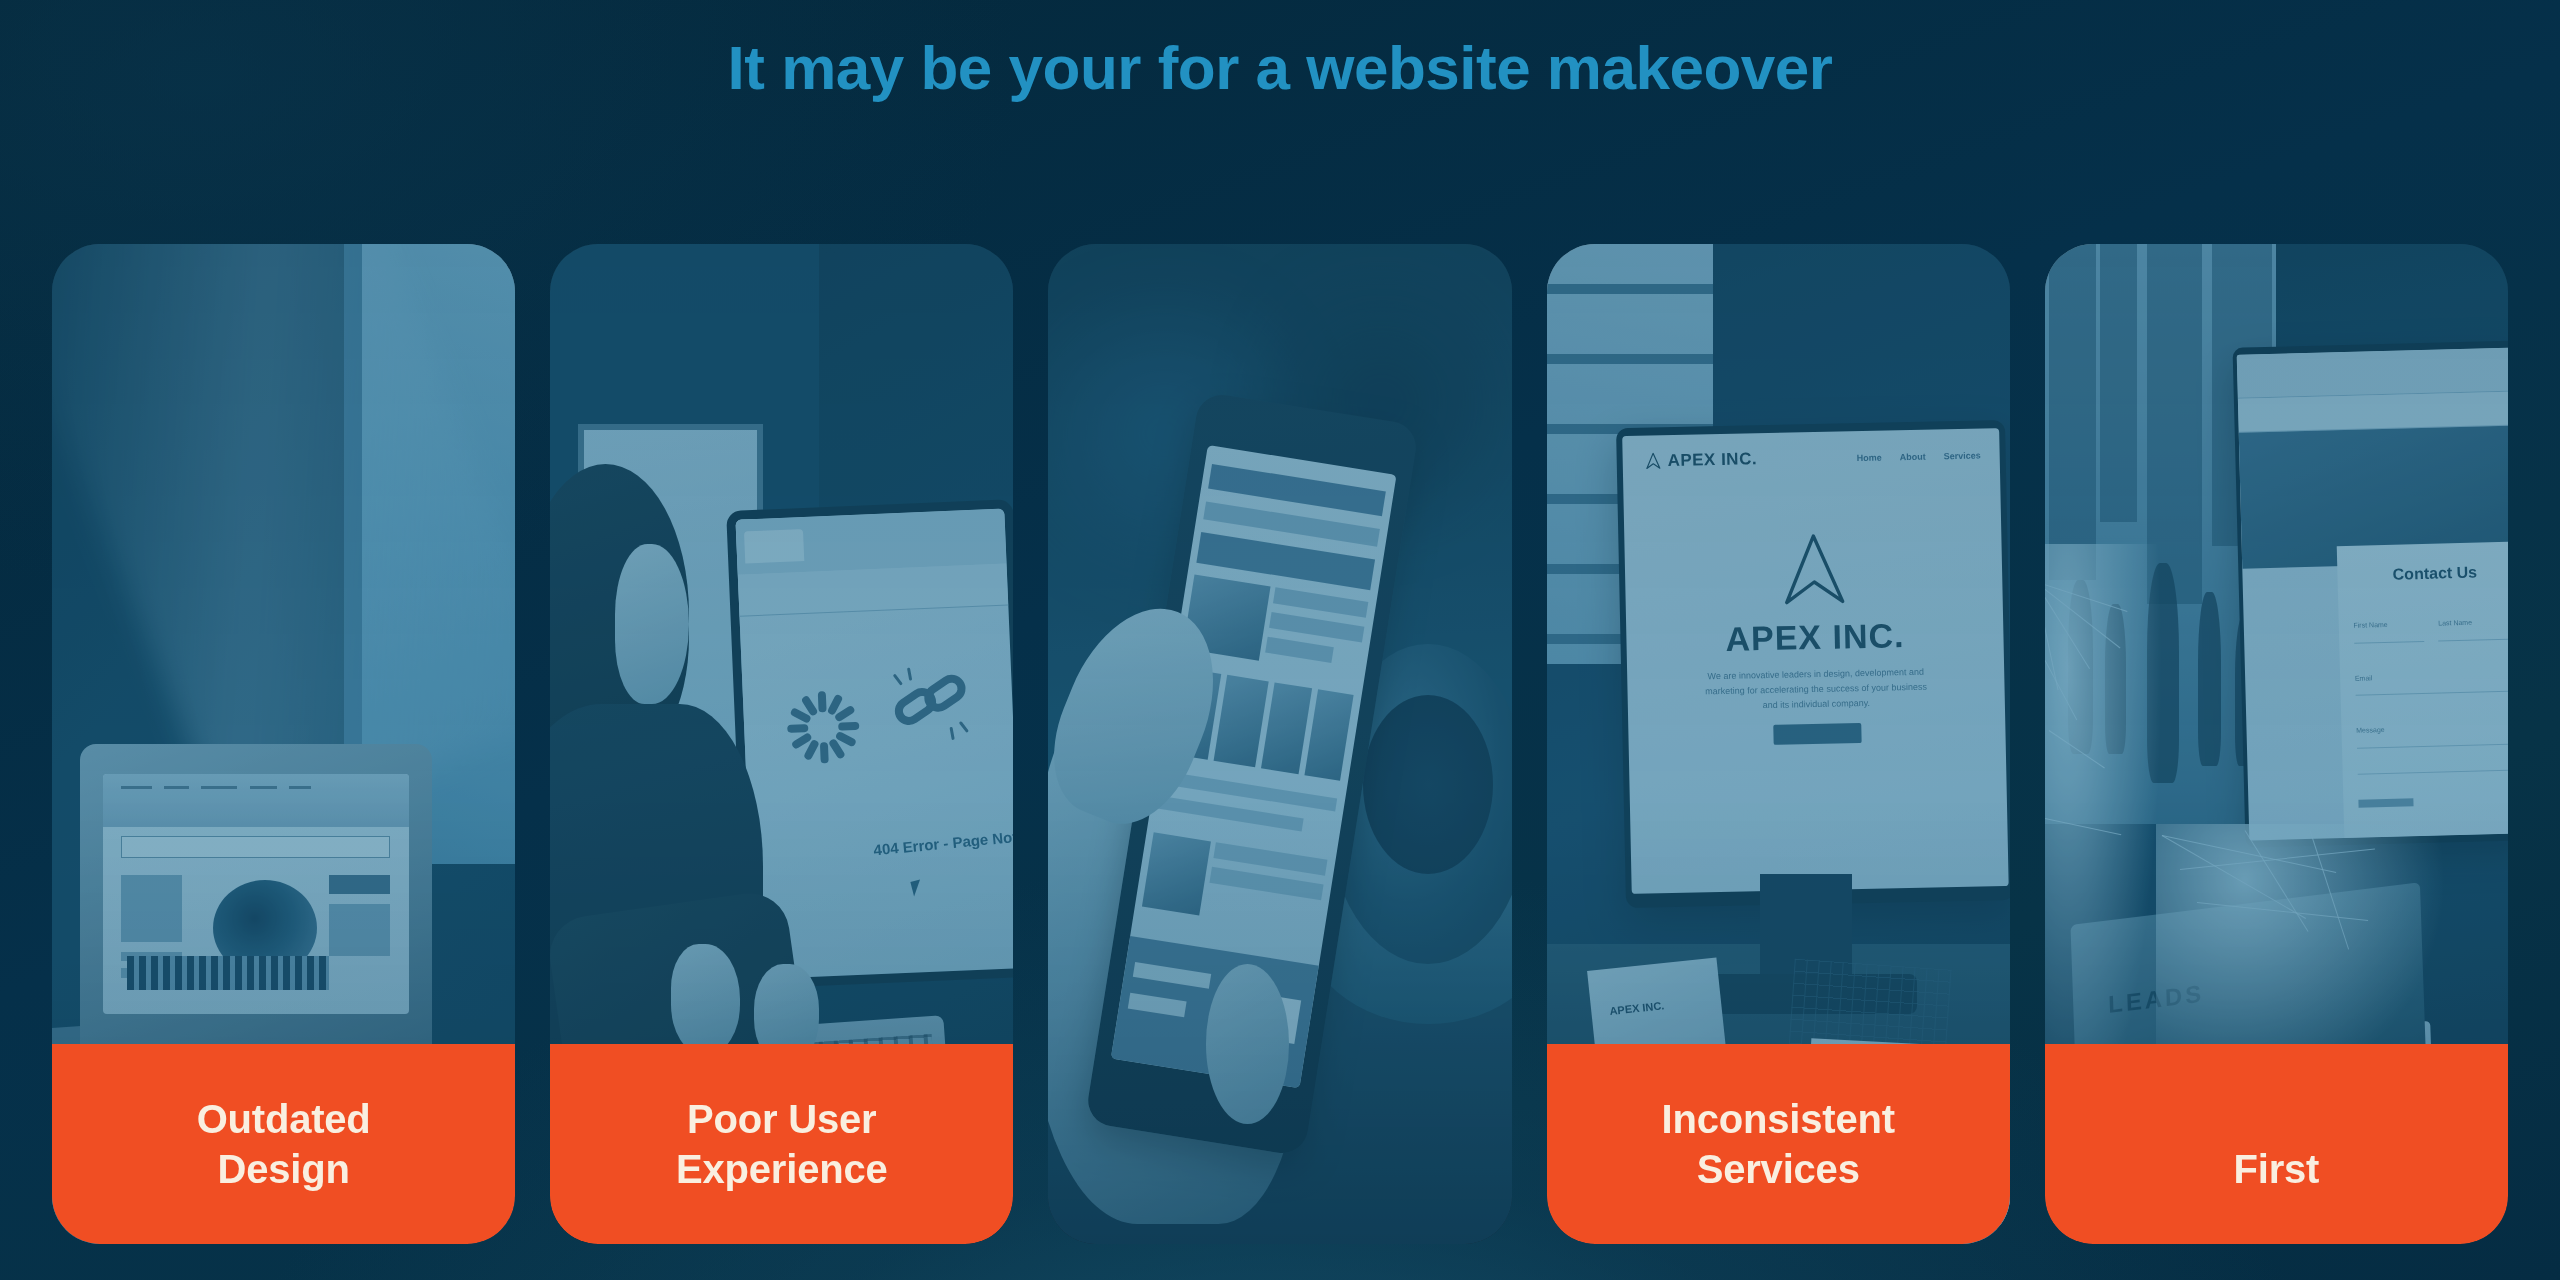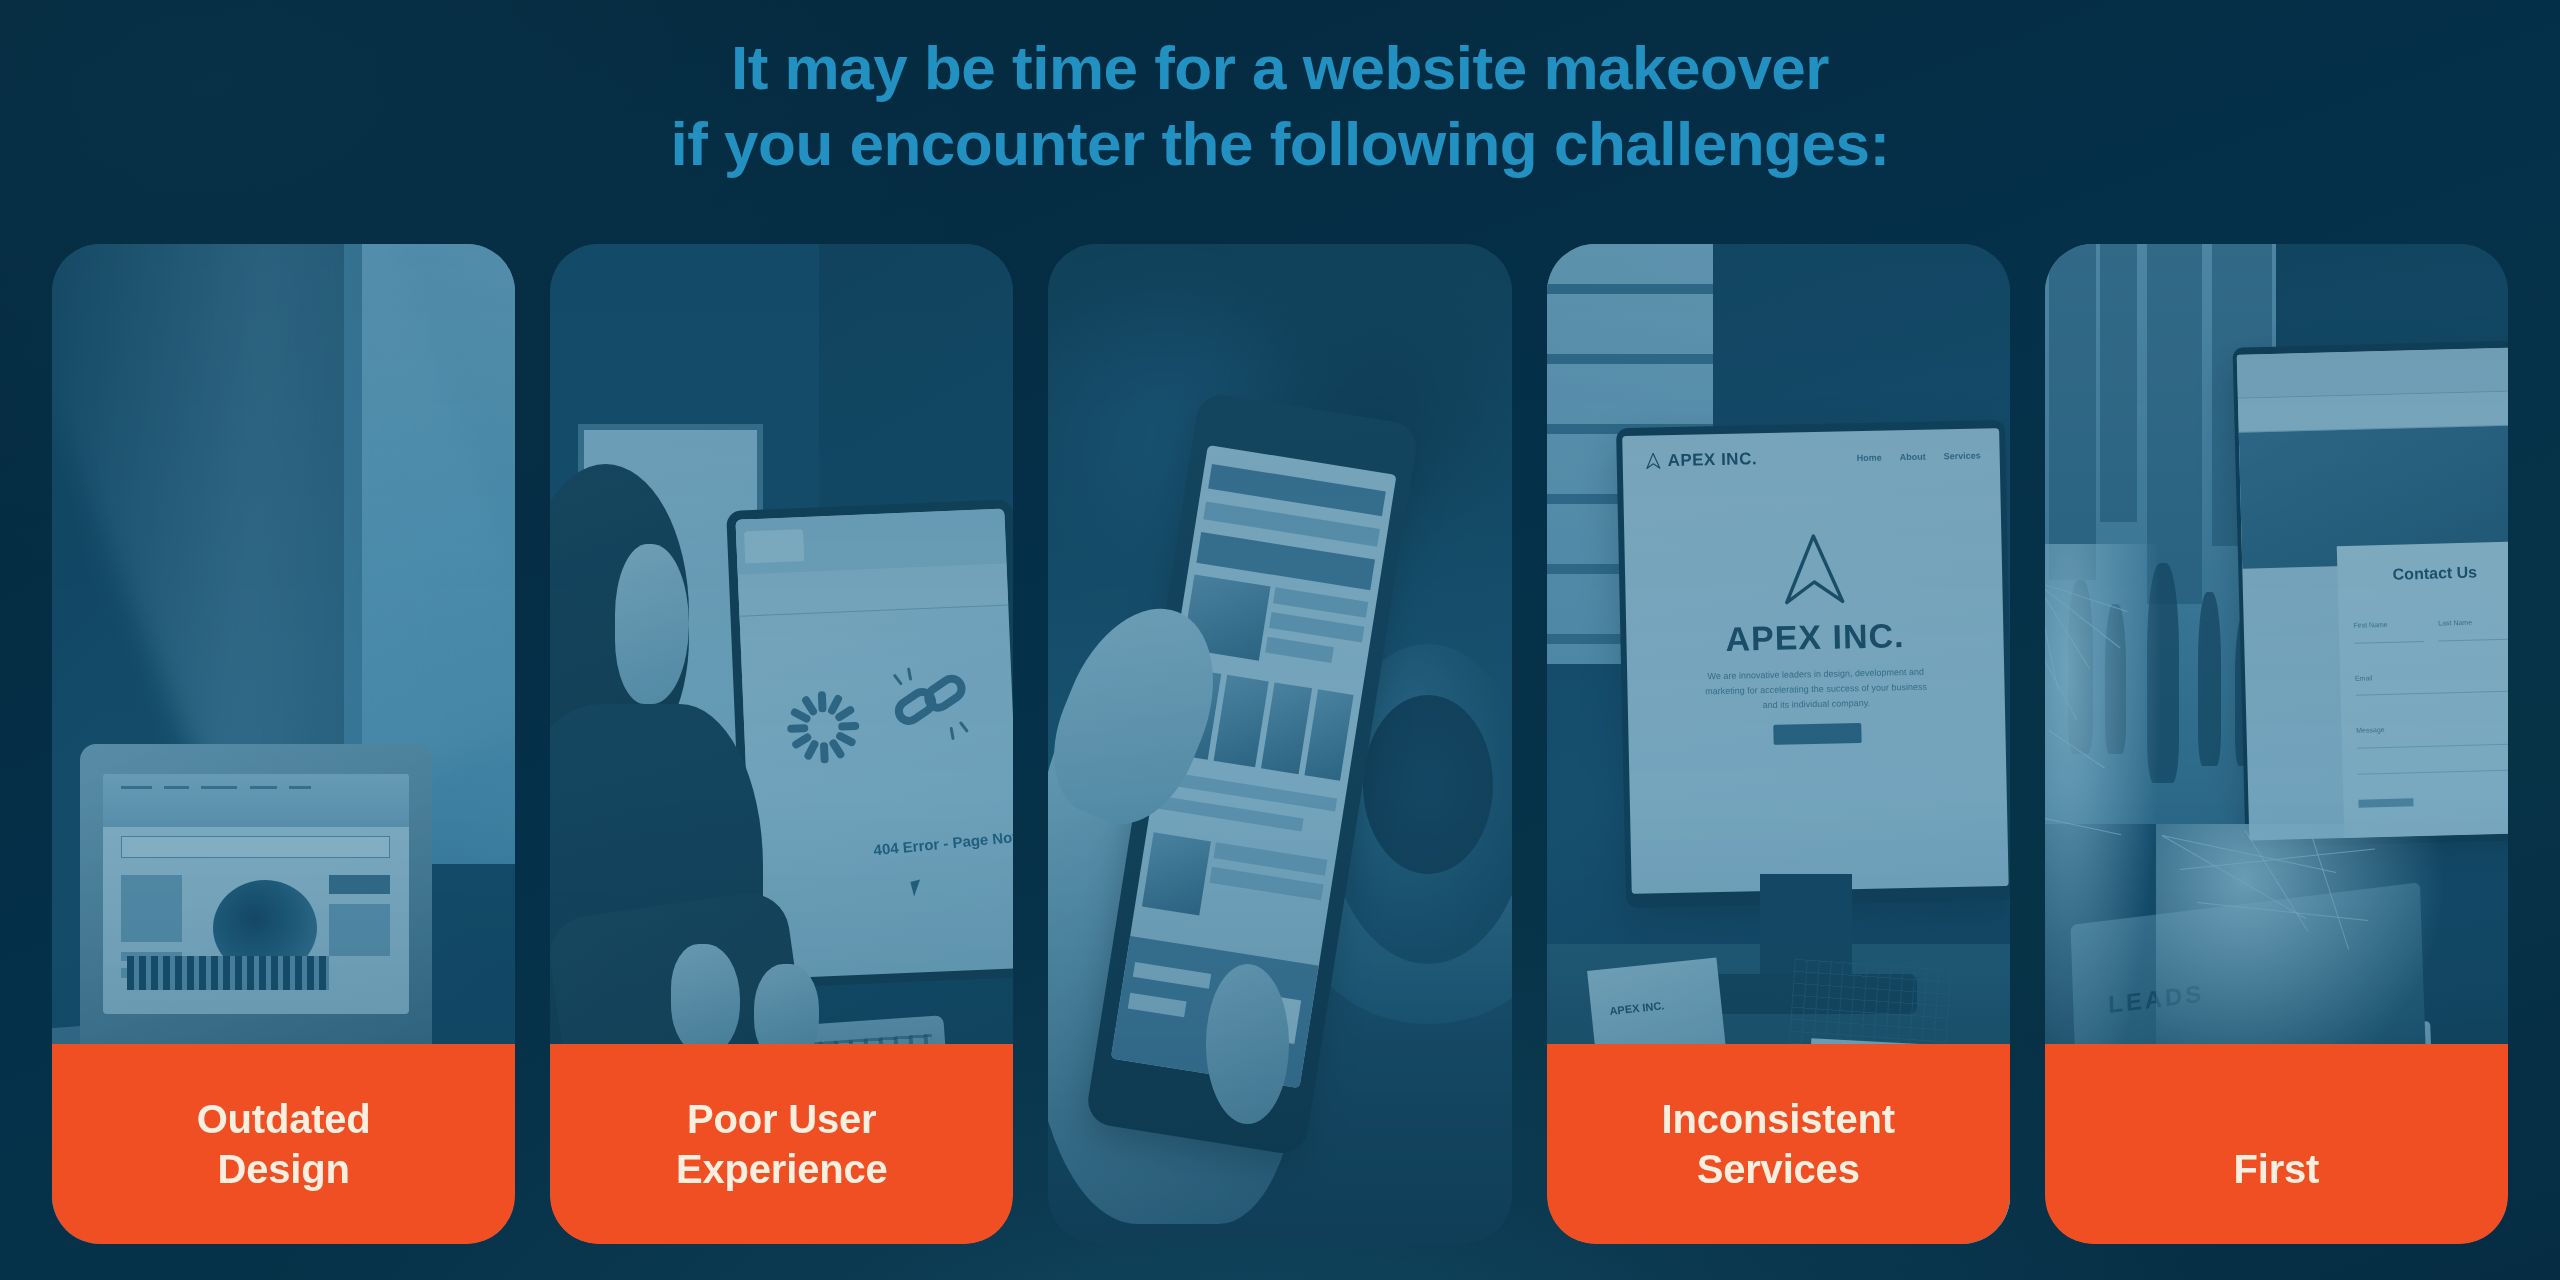--- a/index.html
+++ b/index.html
@@ -286,22 +286,21 @@
     background:linear-gradient(165deg,#cfe2ec 0%,#93b4c6 100%); border-radius:5px;
     transform:rotate(-7deg) skewX(-5deg); }
   .s5-desk { left:0; top:88%; width:100%; height:12%; background:linear-gradient(180deg,#18394b 0%,#0a2230 100%); }
 </style>
 </head>
 <body>
 
 <div class="stage">
 
   <div class="headline">
-    <span class="line">It may be time for a website makeover</span>
-    <span class="line">if you encounter the following challenges:</span>
+    <span class="line">It may be your for a website makeover</span>
   </div>
 
   <div class="rail">
 
     <div class="card">
       <div class="photo">
         <div class="scene">
           <div class="blk s1-wall"></div>
           <div class="blk s1-window"></div>
           <div class="blk s1-winframe"></div>

